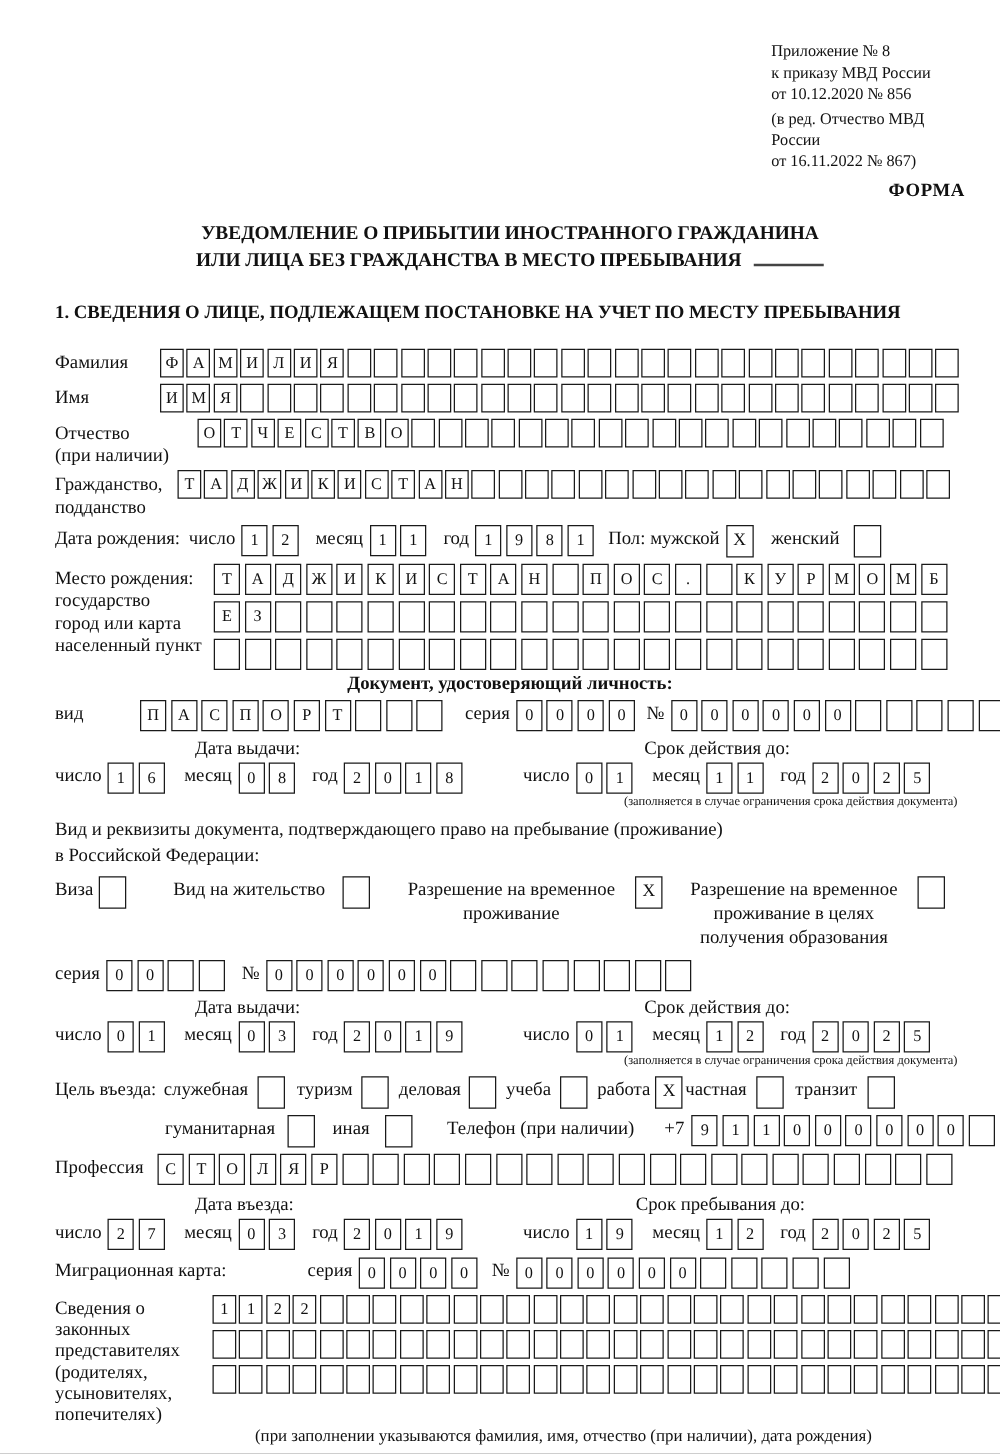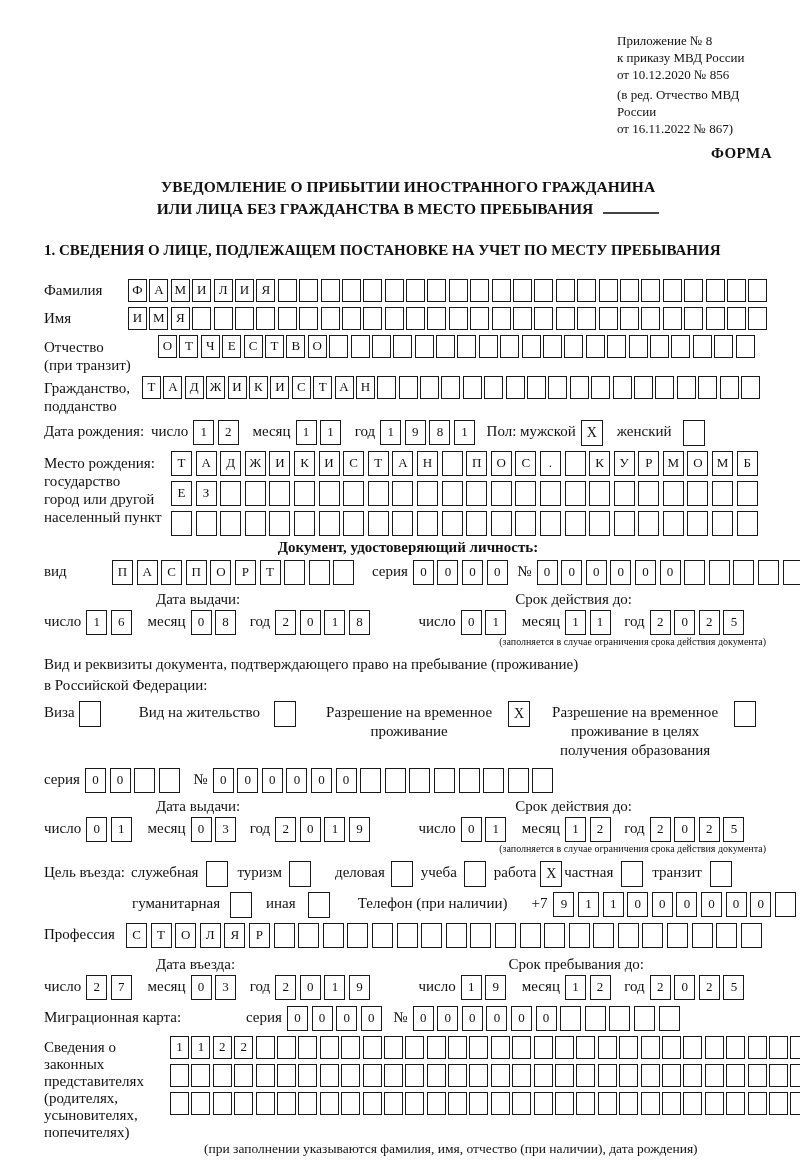--- a/index.html
+++ b/index.html
@@ -128,21 +128,21 @@
         <span class="c"></span>
         <span class="c"></span>
         <span class="c"></span>
         <span class="c"></span>
       </span>
   </div>
 
   <div class="row" style="margin-top:5px">
     <span class="flbl lbl2" style="width:114px">
       <span>Отчество</span><br>
-      <span>(при транзит)</span>
+      <span>(при наличии)</span>
     </span>
     <span class="cells sm">
         <span class="c">О</span>
         <span class="c">Т</span>
         <span class="c">Ч</span>
         <span class="c">Е</span>
         <span class="c">С</span>
         <span class="c">Т</span>
         <span class="c">В</span>
         <span class="c">О</span>
@@ -229,21 +229,21 @@
     <span class="dlbl" style="margin-left:8px">Пол: мужской</span>
     <span class="chk">X</span>
     <span class="dlbl" style="margin-left:14px">женский</span>
     <span class="chk" style="margin-left:6px"></span>
   </div>
 
   <div class="row" style="margin-top:5px">
     <span class="flbl lbl2" style="width:127px">
       <span>Место рождения:</span><br>
       <span>государство</span><br>
-      <span>город или другой</span><br>
+      <span>город или карта</span><br>
       <span>населенный пункт</span>
     </span>
     <span class="stack">
       <div class="cells md">
           <span class="c">Т</span>
           <span class="c">А</span>
           <span class="c">Д</span>
           <span class="c">Ж</span>
           <span class="c">И</span>
           <span class="c">К</span>
@@ -507,21 +507,21 @@
   <div class="row" style="margin-top:1px">
     <span class="noteline">(заполняется в случае ограничения срока действия документа)</span>
   </div>
 
   <div class="row" style="margin-top:7px">
     <span class="flbl">Цель въезда:</span>
     <span class="flbl" style="margin-left:6px">служебная</span>
     <span class="chk" style="margin-left:8px"></span>
     <span class="flbl" style="margin-left:9px">туризм</span>
     <span class="chk" style="margin-left:7px"></span>
-    <span class="flbl" style="margin-left:24px">деловая</span>
+    <span class="flbl" style="margin-left:8px">деловая</span>
     <span class="chk" style="margin-left:6px"></span>
     <span class="flbl" style="margin-left:8px">учеба</span>
     <span class="chk" style="margin-left:7px"></span>
     <span class="flbl" style="margin-left:8px">работа</span>
     <span class="chk" style="margin-left:4px">X</span>
     <span class="flbl" style="margin-left:2px">частная</span>
     <span class="chk" style="margin-left:8px"></span>
     <span class="flbl" style="margin-left:9px">транзит</span>
     <span class="chk" style="margin-left:8px"></span>
   </div>

